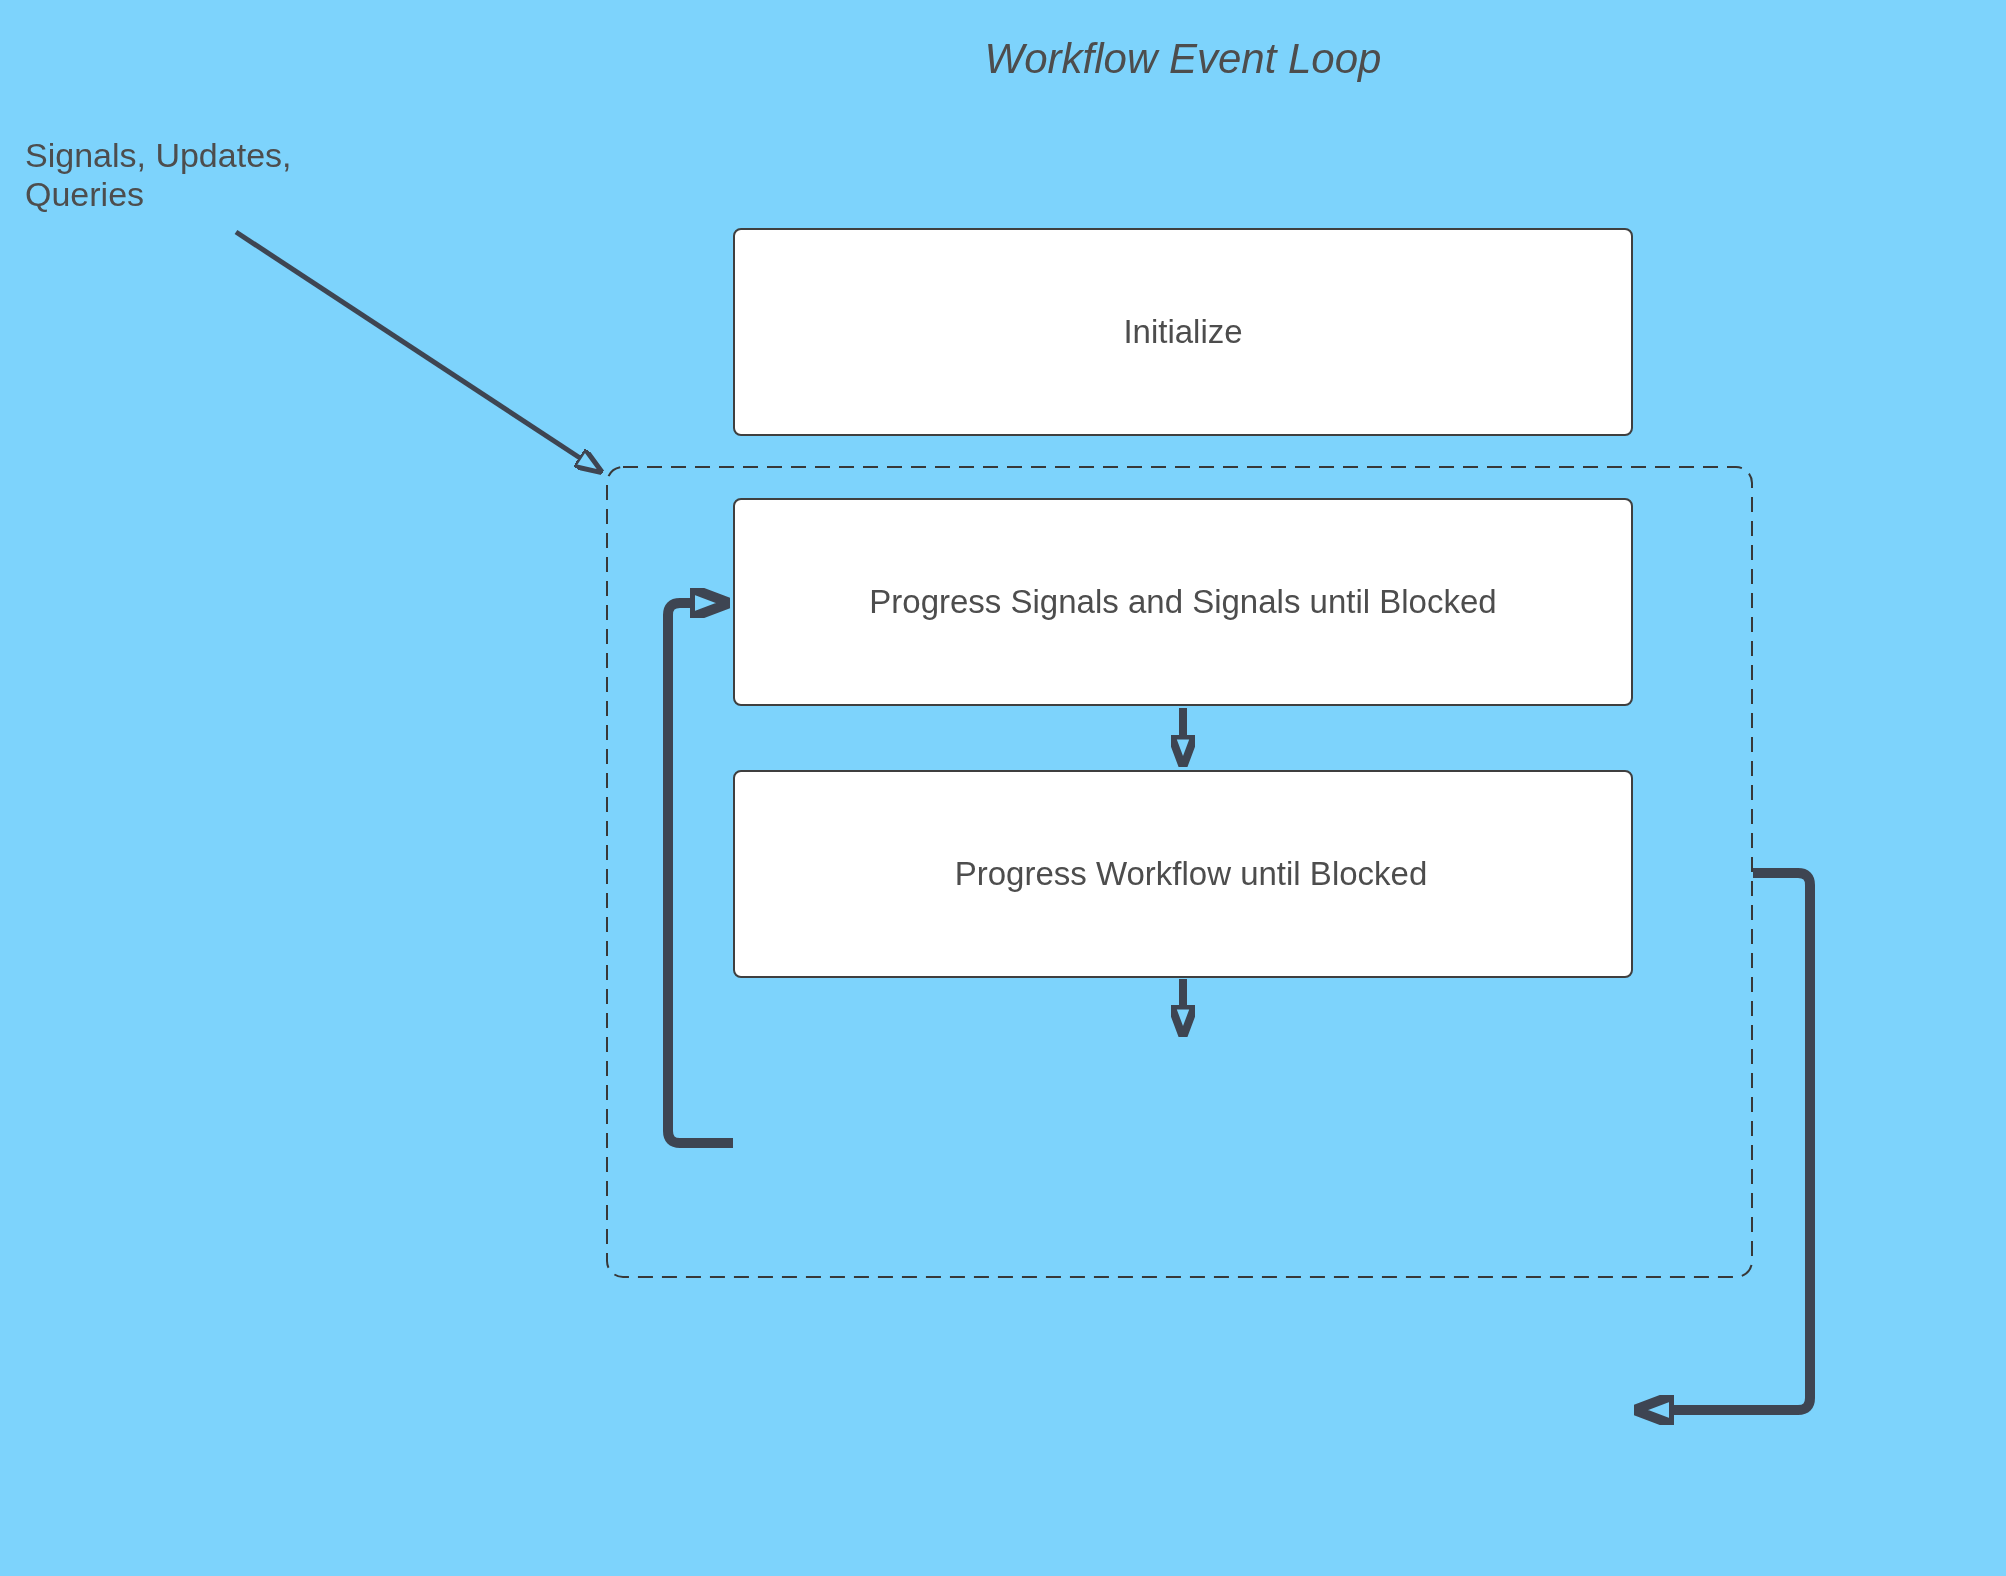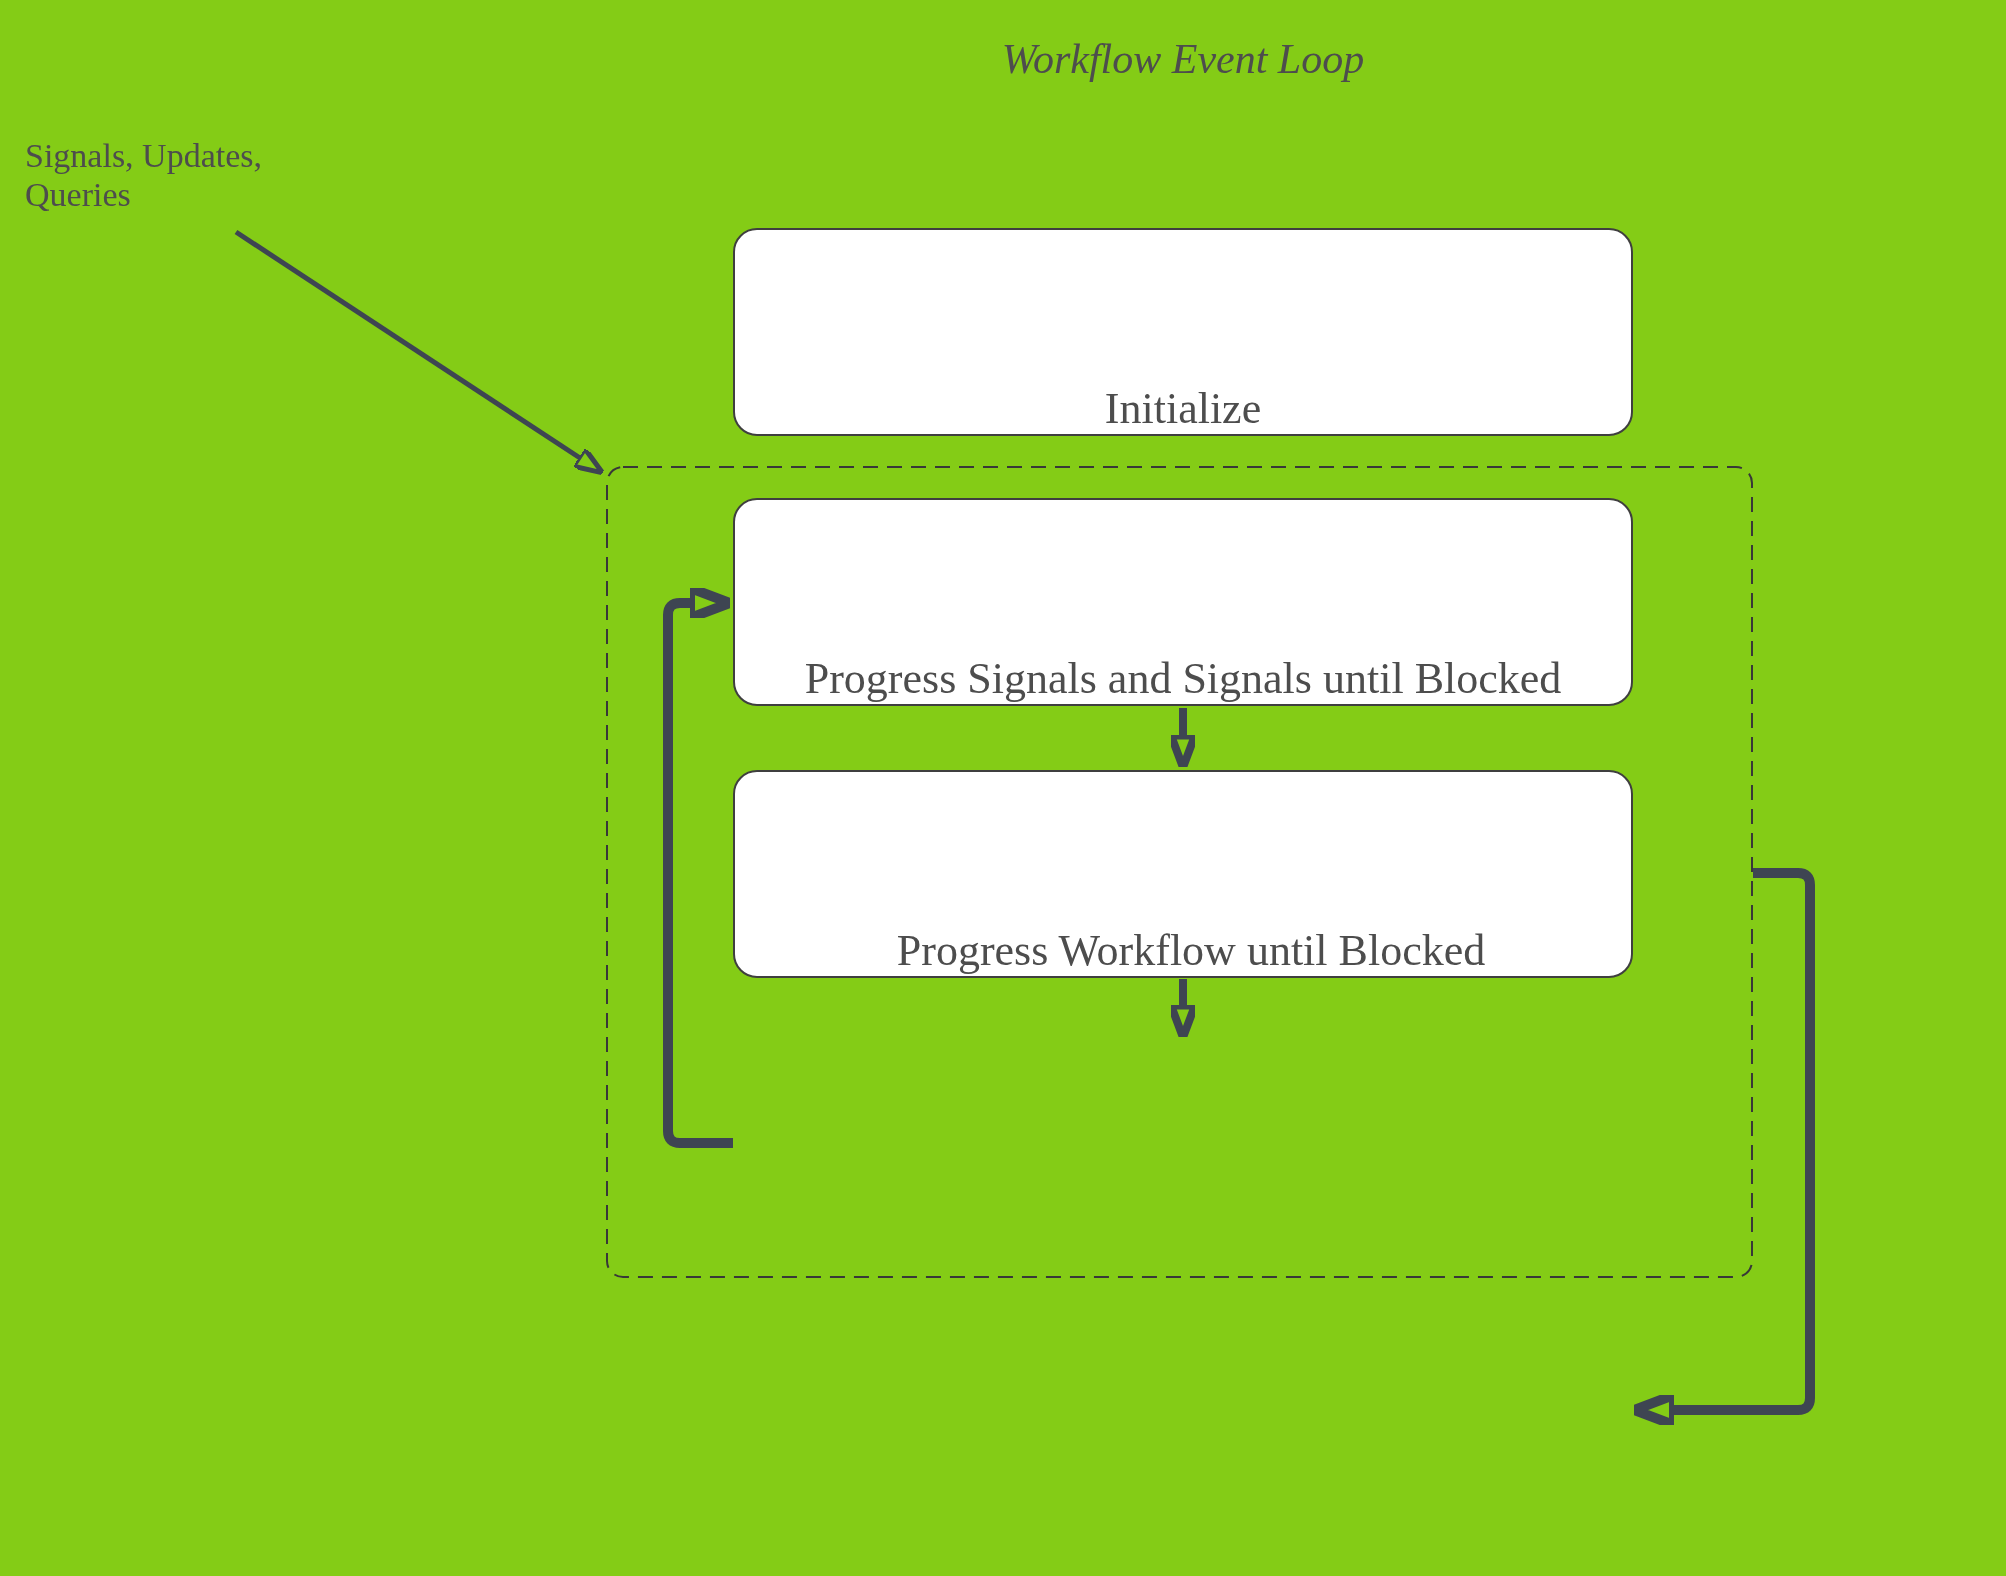--- a/index.html
+++ b/index.html
@@ -4,23 +4,23 @@
 <style>
   html, body {
     margin: 0;
     padding: 0;
     background: #ffffff;
   }
   .canvas {
     position: relative;
     width: 2006px;
     height: 1576px;
-    background: #84cc16;
+    background: #7dd3fc;
     overflow: hidden;
-    font-family: Liberation Serif, serif;
+    font-family: Liberation Sans, sans-serif;
   }
   .diagram-title {
     position: absolute;
     left: 733px;
     top: 34px;
     width: 900px;
     text-align: center;
     font-size: 42px;
     font-style: italic;
     color: #4d4d4d;
@@ -37,26 +37,26 @@
     line-height: 39px;
   }
   .node {
     position: absolute;
     left: 733px;
     width: 900px;
     height: 208px;
     box-sizing: border-box;
     background: #ffffff;
     border: 2px solid #3f3f3f;
-    border-radius: 24px;
+    border-radius: 8px;
     display: flex;
-    align-items: flex-end;
+    align-items: center;
     justify-content: center;
     text-align: center;
-    font-size: 44px;
+    font-size: 33px;
     color: #4d4d4d;
   }
   .node-initialize        { top: 228px; }
   .node-progress-signals  { top: 498px; }
   .node-progress-workflow { top: 770px; padding-left: 16px; }
   .node-execute-queries   { top: 1038px; }
   .node-complete          { top: 1306px; }
   .arrow-layer {
     position: absolute;
     left: 0;

